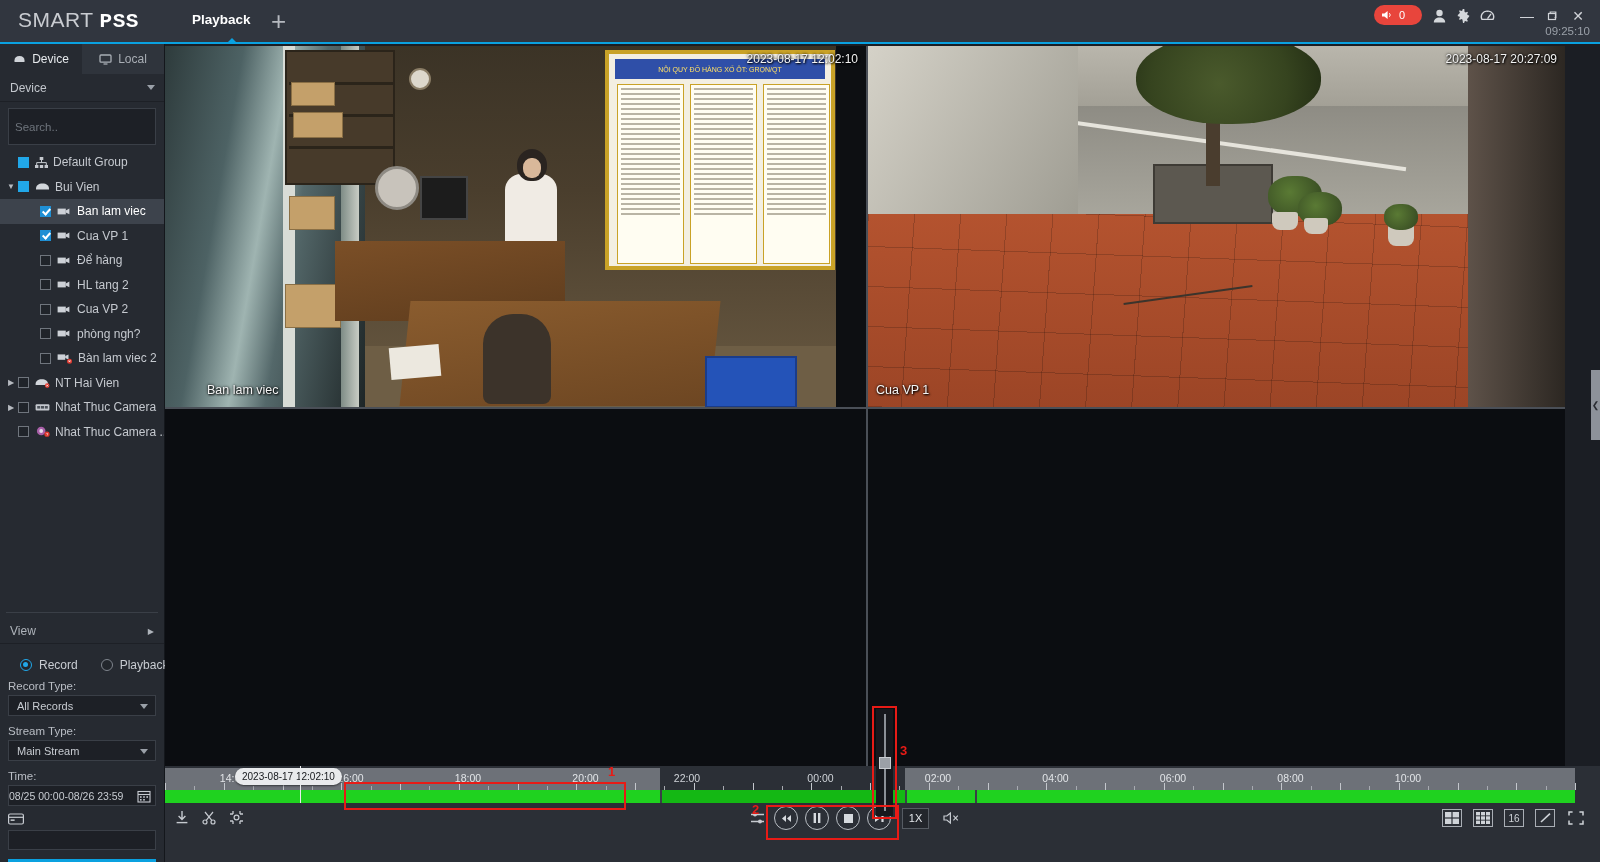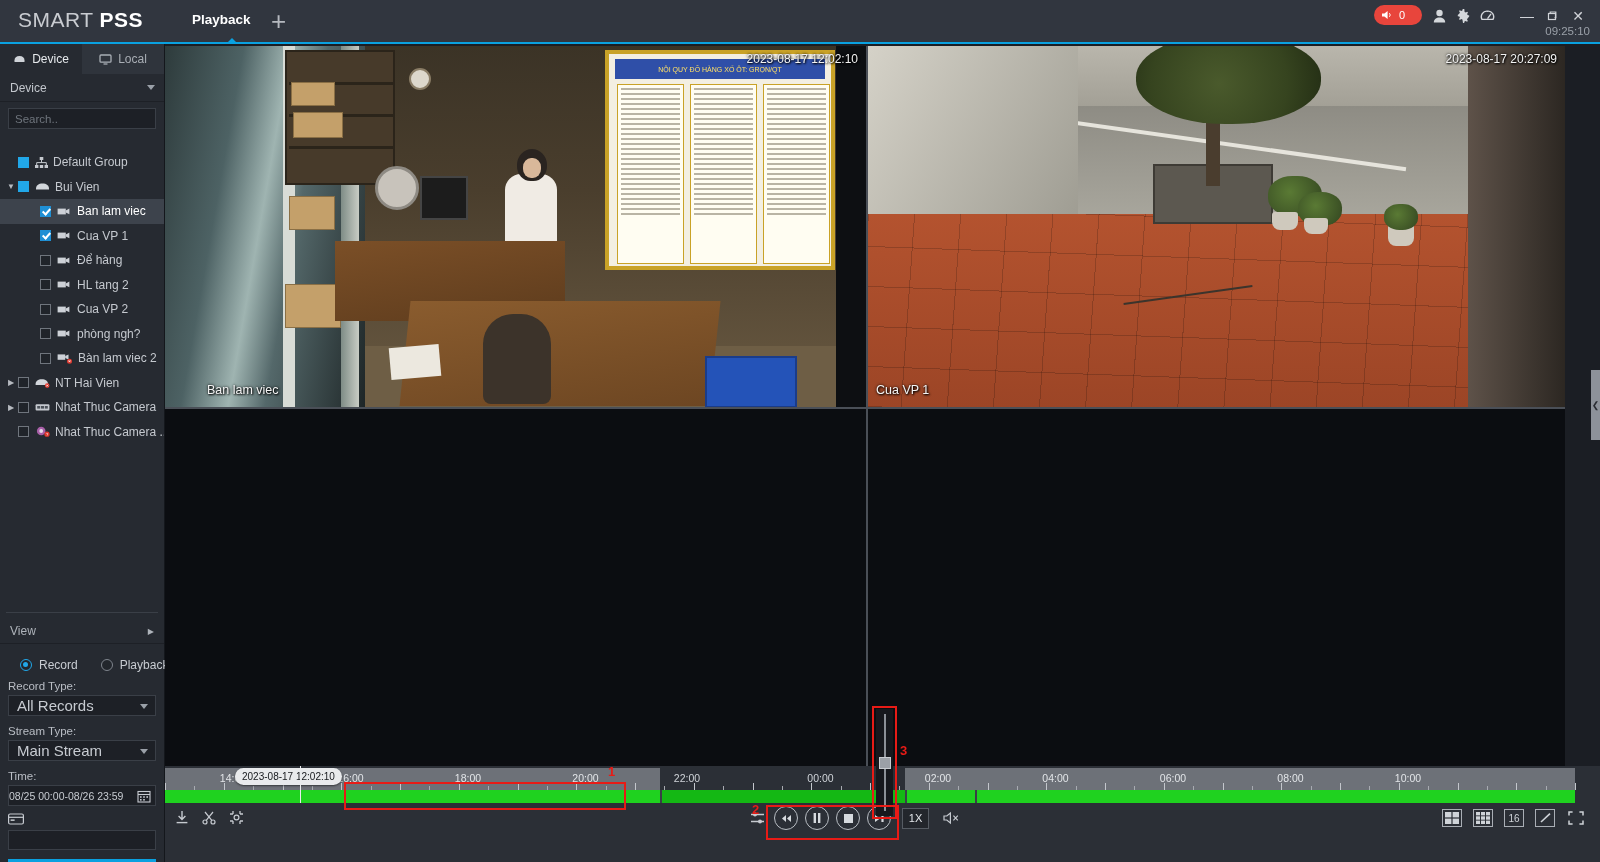--- a/index.html
+++ b/index.html
@@ -15,21 +15,21 @@
   
   .titlebar {
     position: absolute; left: 0; top: 0; width: 1600px; height: 44px;
     background: #31363f;
     border-bottom: 2px solid #0aa1e0;
   }
   .brand {
     position: absolute; left: 18px; top: 8px;
     font-size: 21px; color: #c9ccd1; letter-spacing: .5px;
   }
-  .brand b { color: #ffffff; font-weight: bold; }
+  .brand b { color: #ffffff; font-weight: bold; font-family: Liberation Mono, monospace; }
   .brand span.light { font-weight: normal; }
 
   .tab-playback {
     position: absolute; left: 192px; top: 12px;
     font-size: 13.5px; font-weight: bold; color: #ffffff;
   }
   .tab-caret {
     position: absolute; left: 226px; top: 38px;
     width: 0; height: 0;
     border-left: 6px solid transparent;
@@ -89,21 +89,21 @@
 
   .dev-select {
     height: 28px; display: flex; align-items: center;
     padding: 0 10px; font-size: 12px; color: #c2c6cc;
     border-bottom: 1px solid #1d2026; position: relative;
     cursor: pointer;
   }
   .dev-select .car { position: absolute; right: 9px; top: 11px; }
 
   .search-wrap {
-    margin: 6px 8px 4px 8px; height: 21px;
+    margin: 6px 8px 4px 8px; height: 37px;
     background: #1d2026; border: 1px solid #3a3f47;
     display: flex; align-items: center; padding: 0 6px;
     position: relative;
   }
   .search-wrap input {
     flex: 1; background: transparent; border: none; outline: none;
     color: #cfd3d8; font-size: 11.5px;
     font-family: "Liberation Sans", sans-serif;
   }
   .search-wrap input::placeholder { color: #6e747c; }
@@ -170,21 +170,21 @@
     width: 5px; height: 5px; border-radius: 50%; background: #21a7e8;
   }
   .radio-row .rl { color: #c8ccd2; margin-right: 16px; }
 
   .f-label {
     font-size: 11.5px; color: #b9bdc4; padding: 1px 16px 3px 8px;
   }
   .sel-box {
     margin: 0 8px; height: 21px; background: #1d2026;
     border: 1px solid #3a3f47; display: flex; align-items: center;
-    padding: 0 8px; font-size: 15px; color: #c7cbd1;
+    padding: 0 8px; font-size: 11px; color: #c7cbd1;
     position: relative; cursor: pointer;
   }
   .sel-box .car { position: absolute; right: 7px; top: 8px; }
   .spacer6 { height: 8px; }
 
   .time-box {
     margin: 0 8px; height: 21px; background: #1d2026;
     border: 1px solid #3a3f47; display: flex; align-items: center;
     padding: 0 4px 0 0; font-size: 10.5px; color: #c7cbd1;
     position: relative; cursor: pointer;

